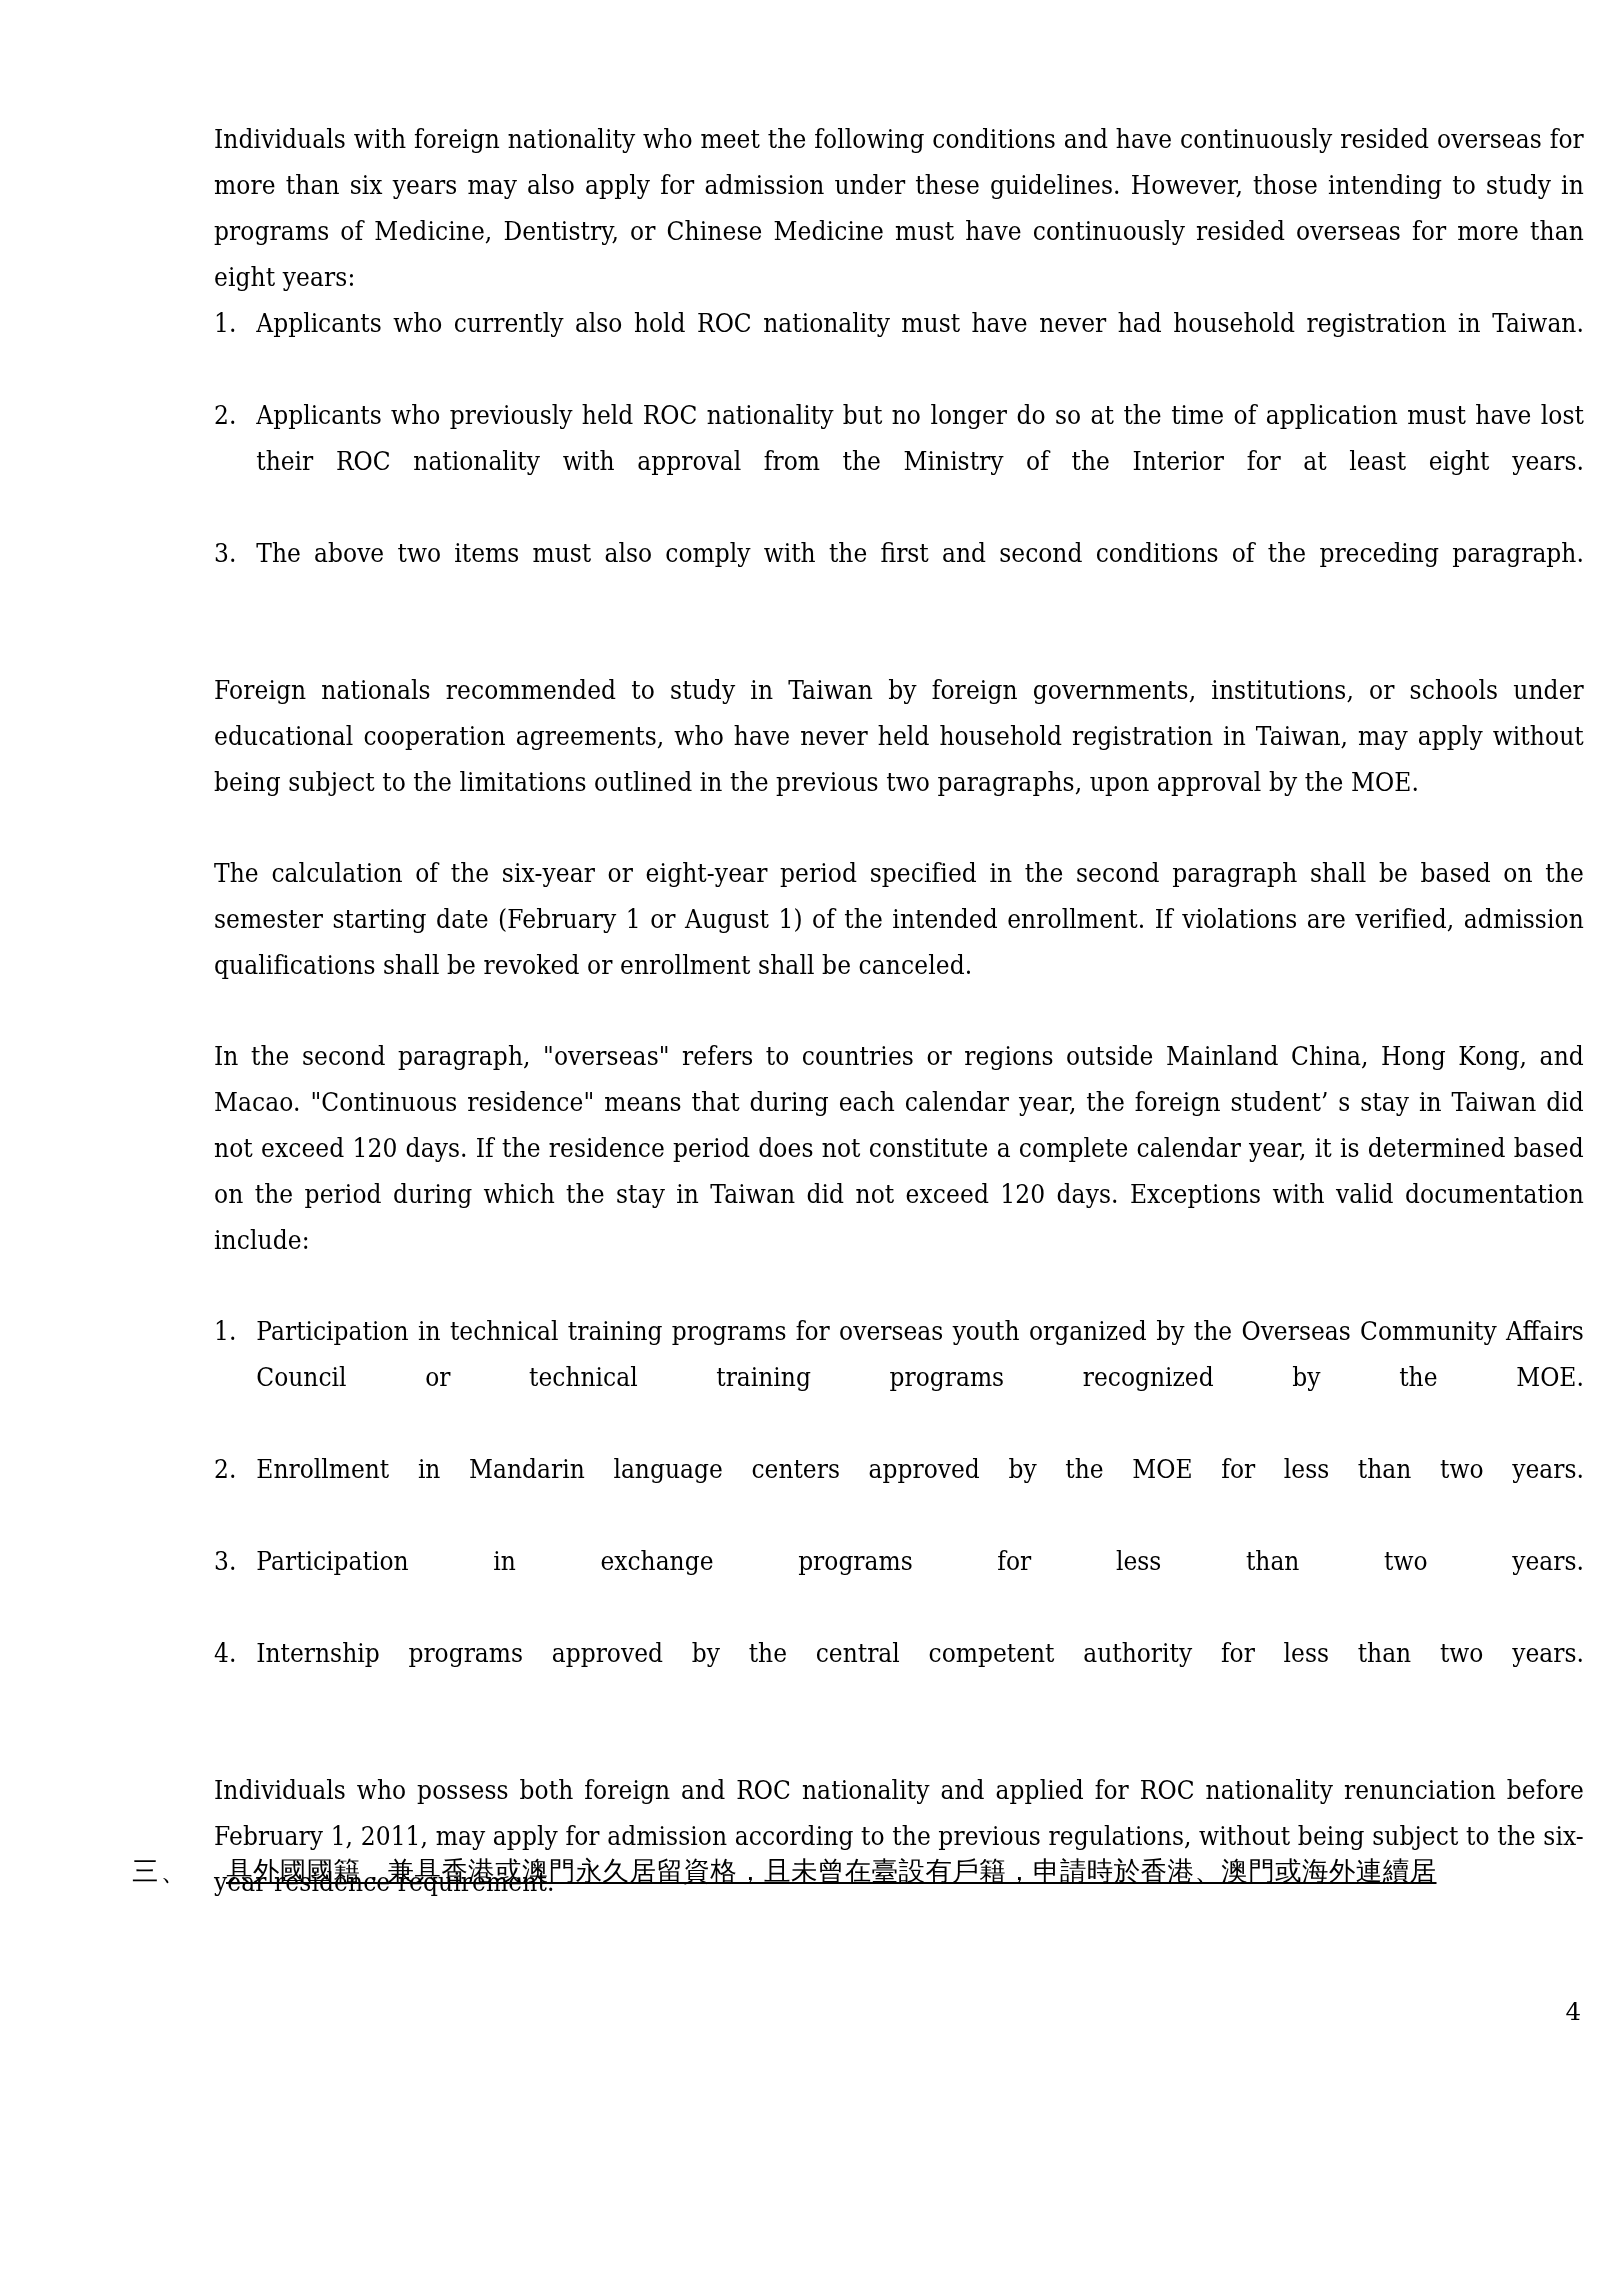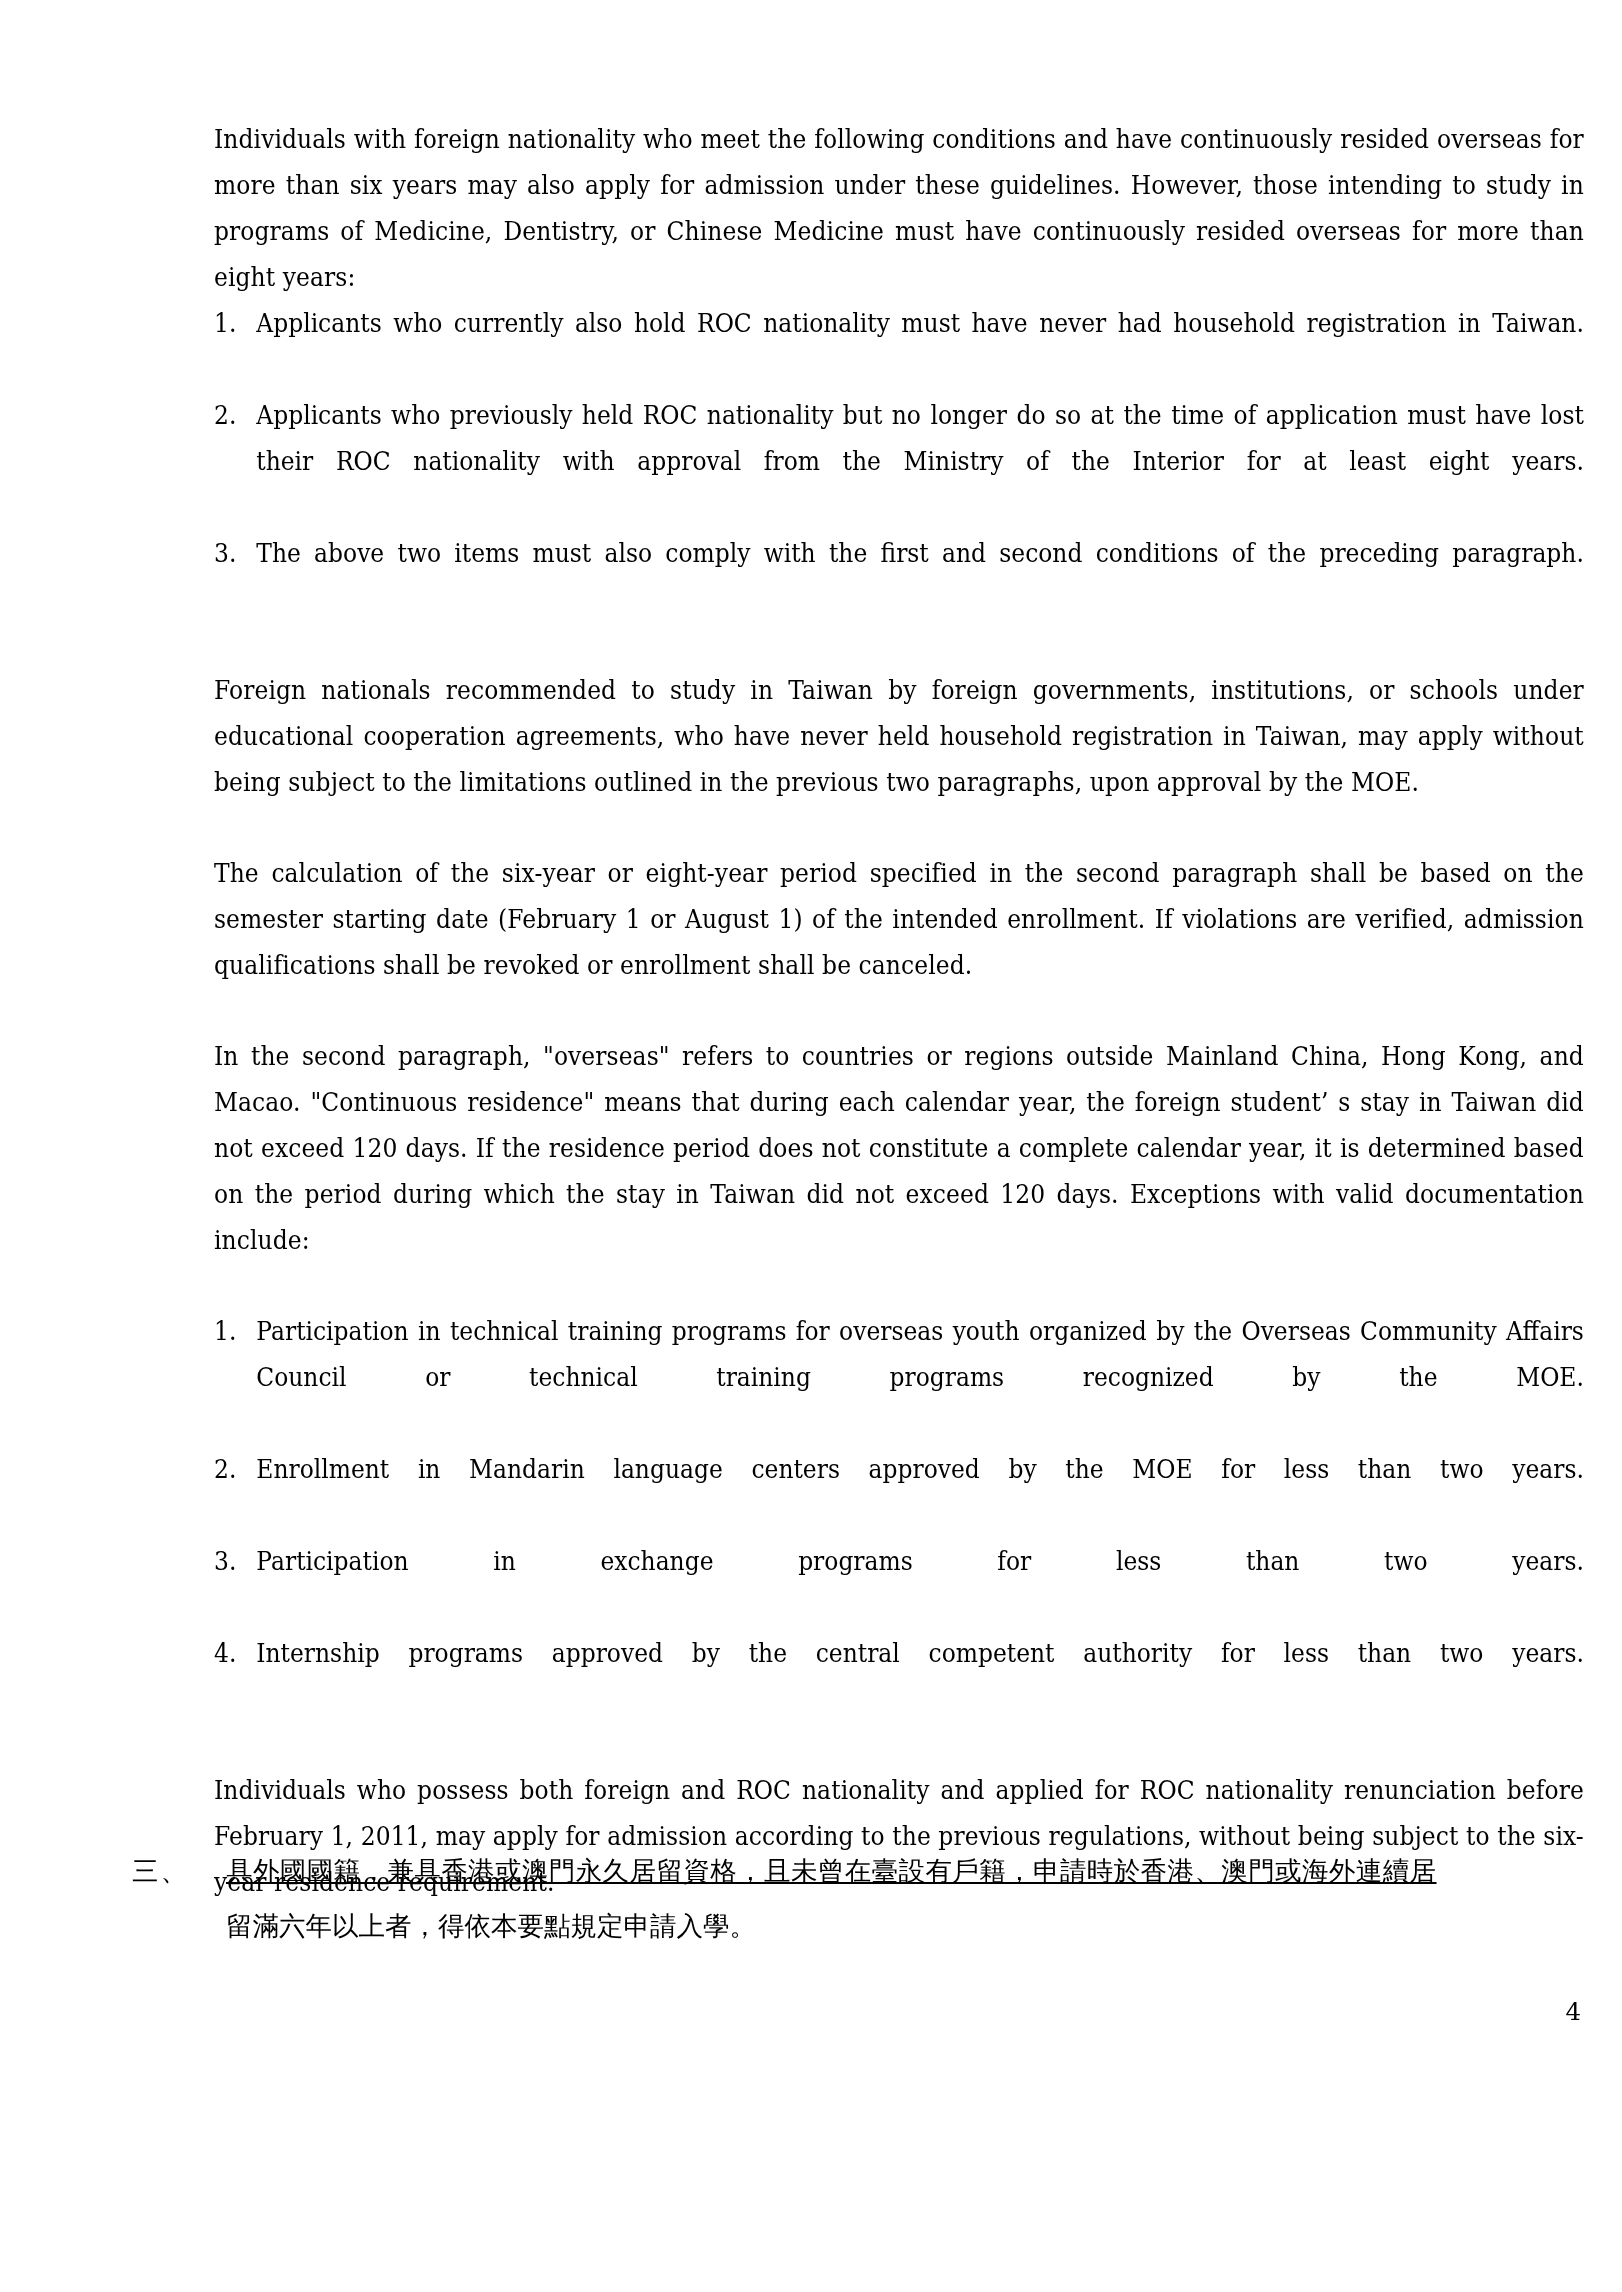--- a/index.html
+++ b/index.html
@@ -191,19 +191,18 @@
 
     <p class="para justify-block">Individuals who possess both foreign and ROC nationality and applied for ROC nationality renunciation before February 1, 2011, may apply for admission according to the previous regulations, without being subject to the six-year residence requirement.</p>
 
   </div>
 
   <div class="cjk-block">
     <div class="cjk-row">
       <span class="cjk-marker">三、</span>
       <span class="cjk-body">具外國國籍，兼具香港或澳門永久居留資格，且未曾在臺設有戶籍，申請時於香港、澳門或海外連續居</span>
     </div>
-    <div class="cjk-line2">留滿六年以上者，得依本要點規定申請入學。</div>
   </div>
 
   <div class="page-number">4</div>
 
 </div>
 
 
 </body></html>

